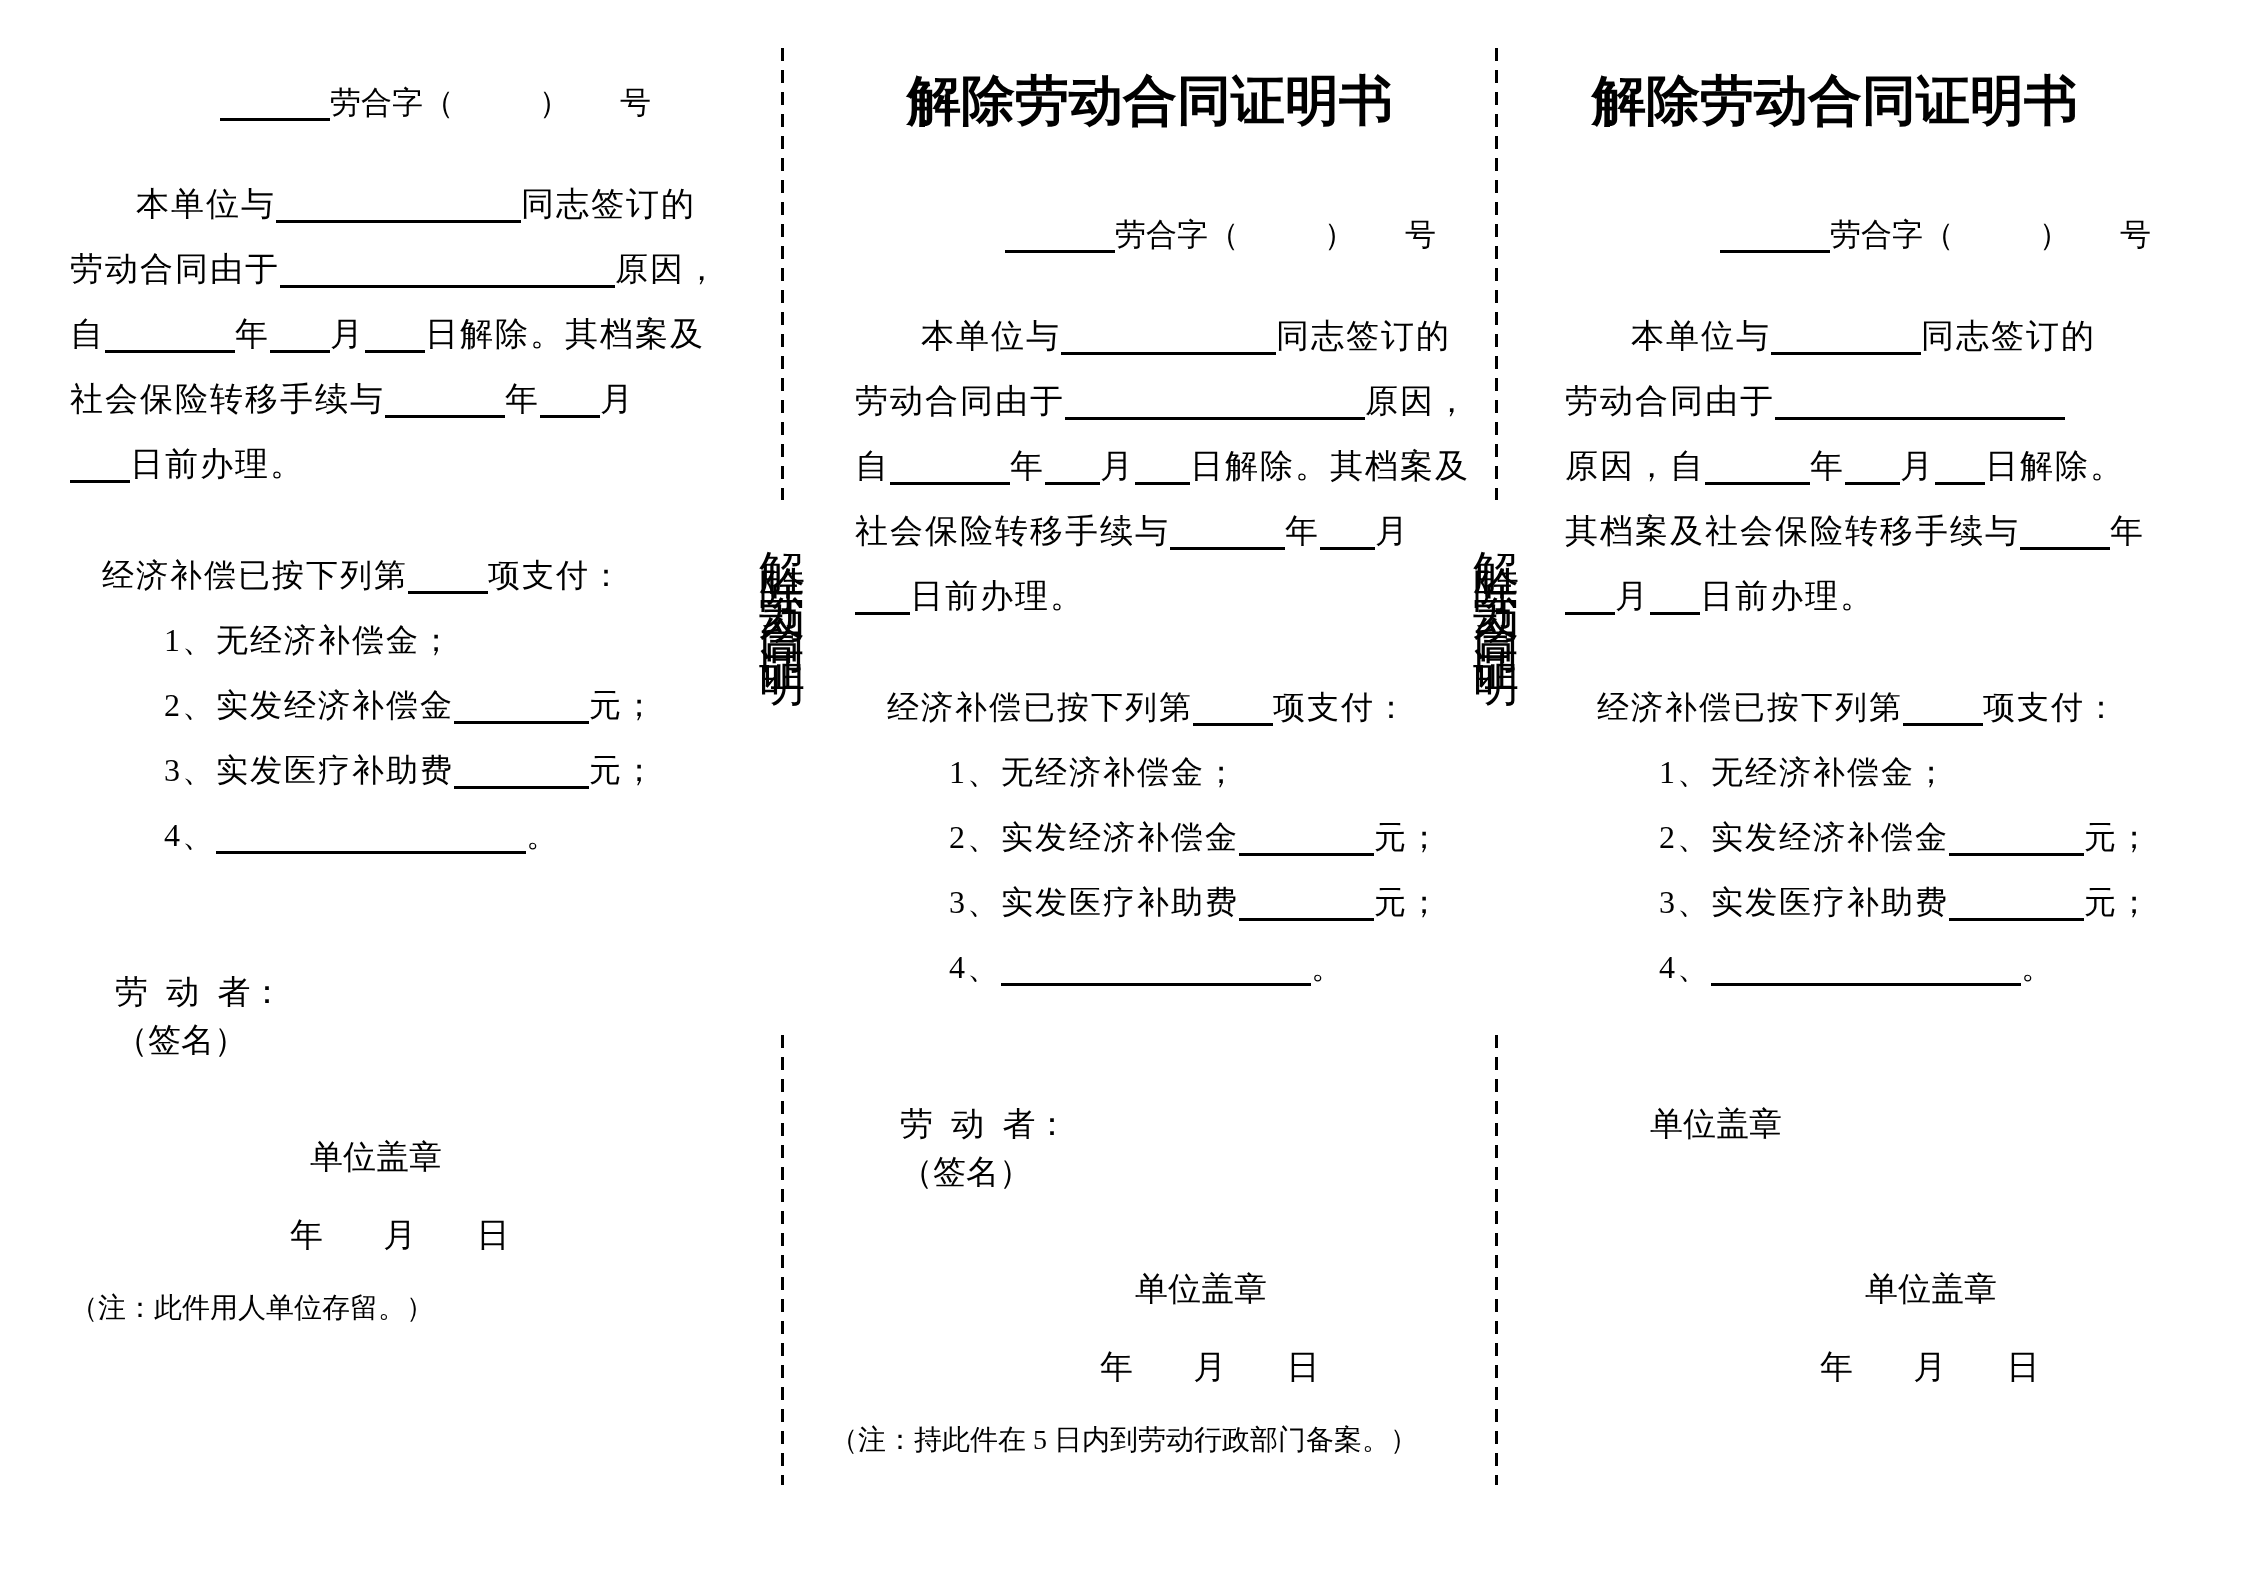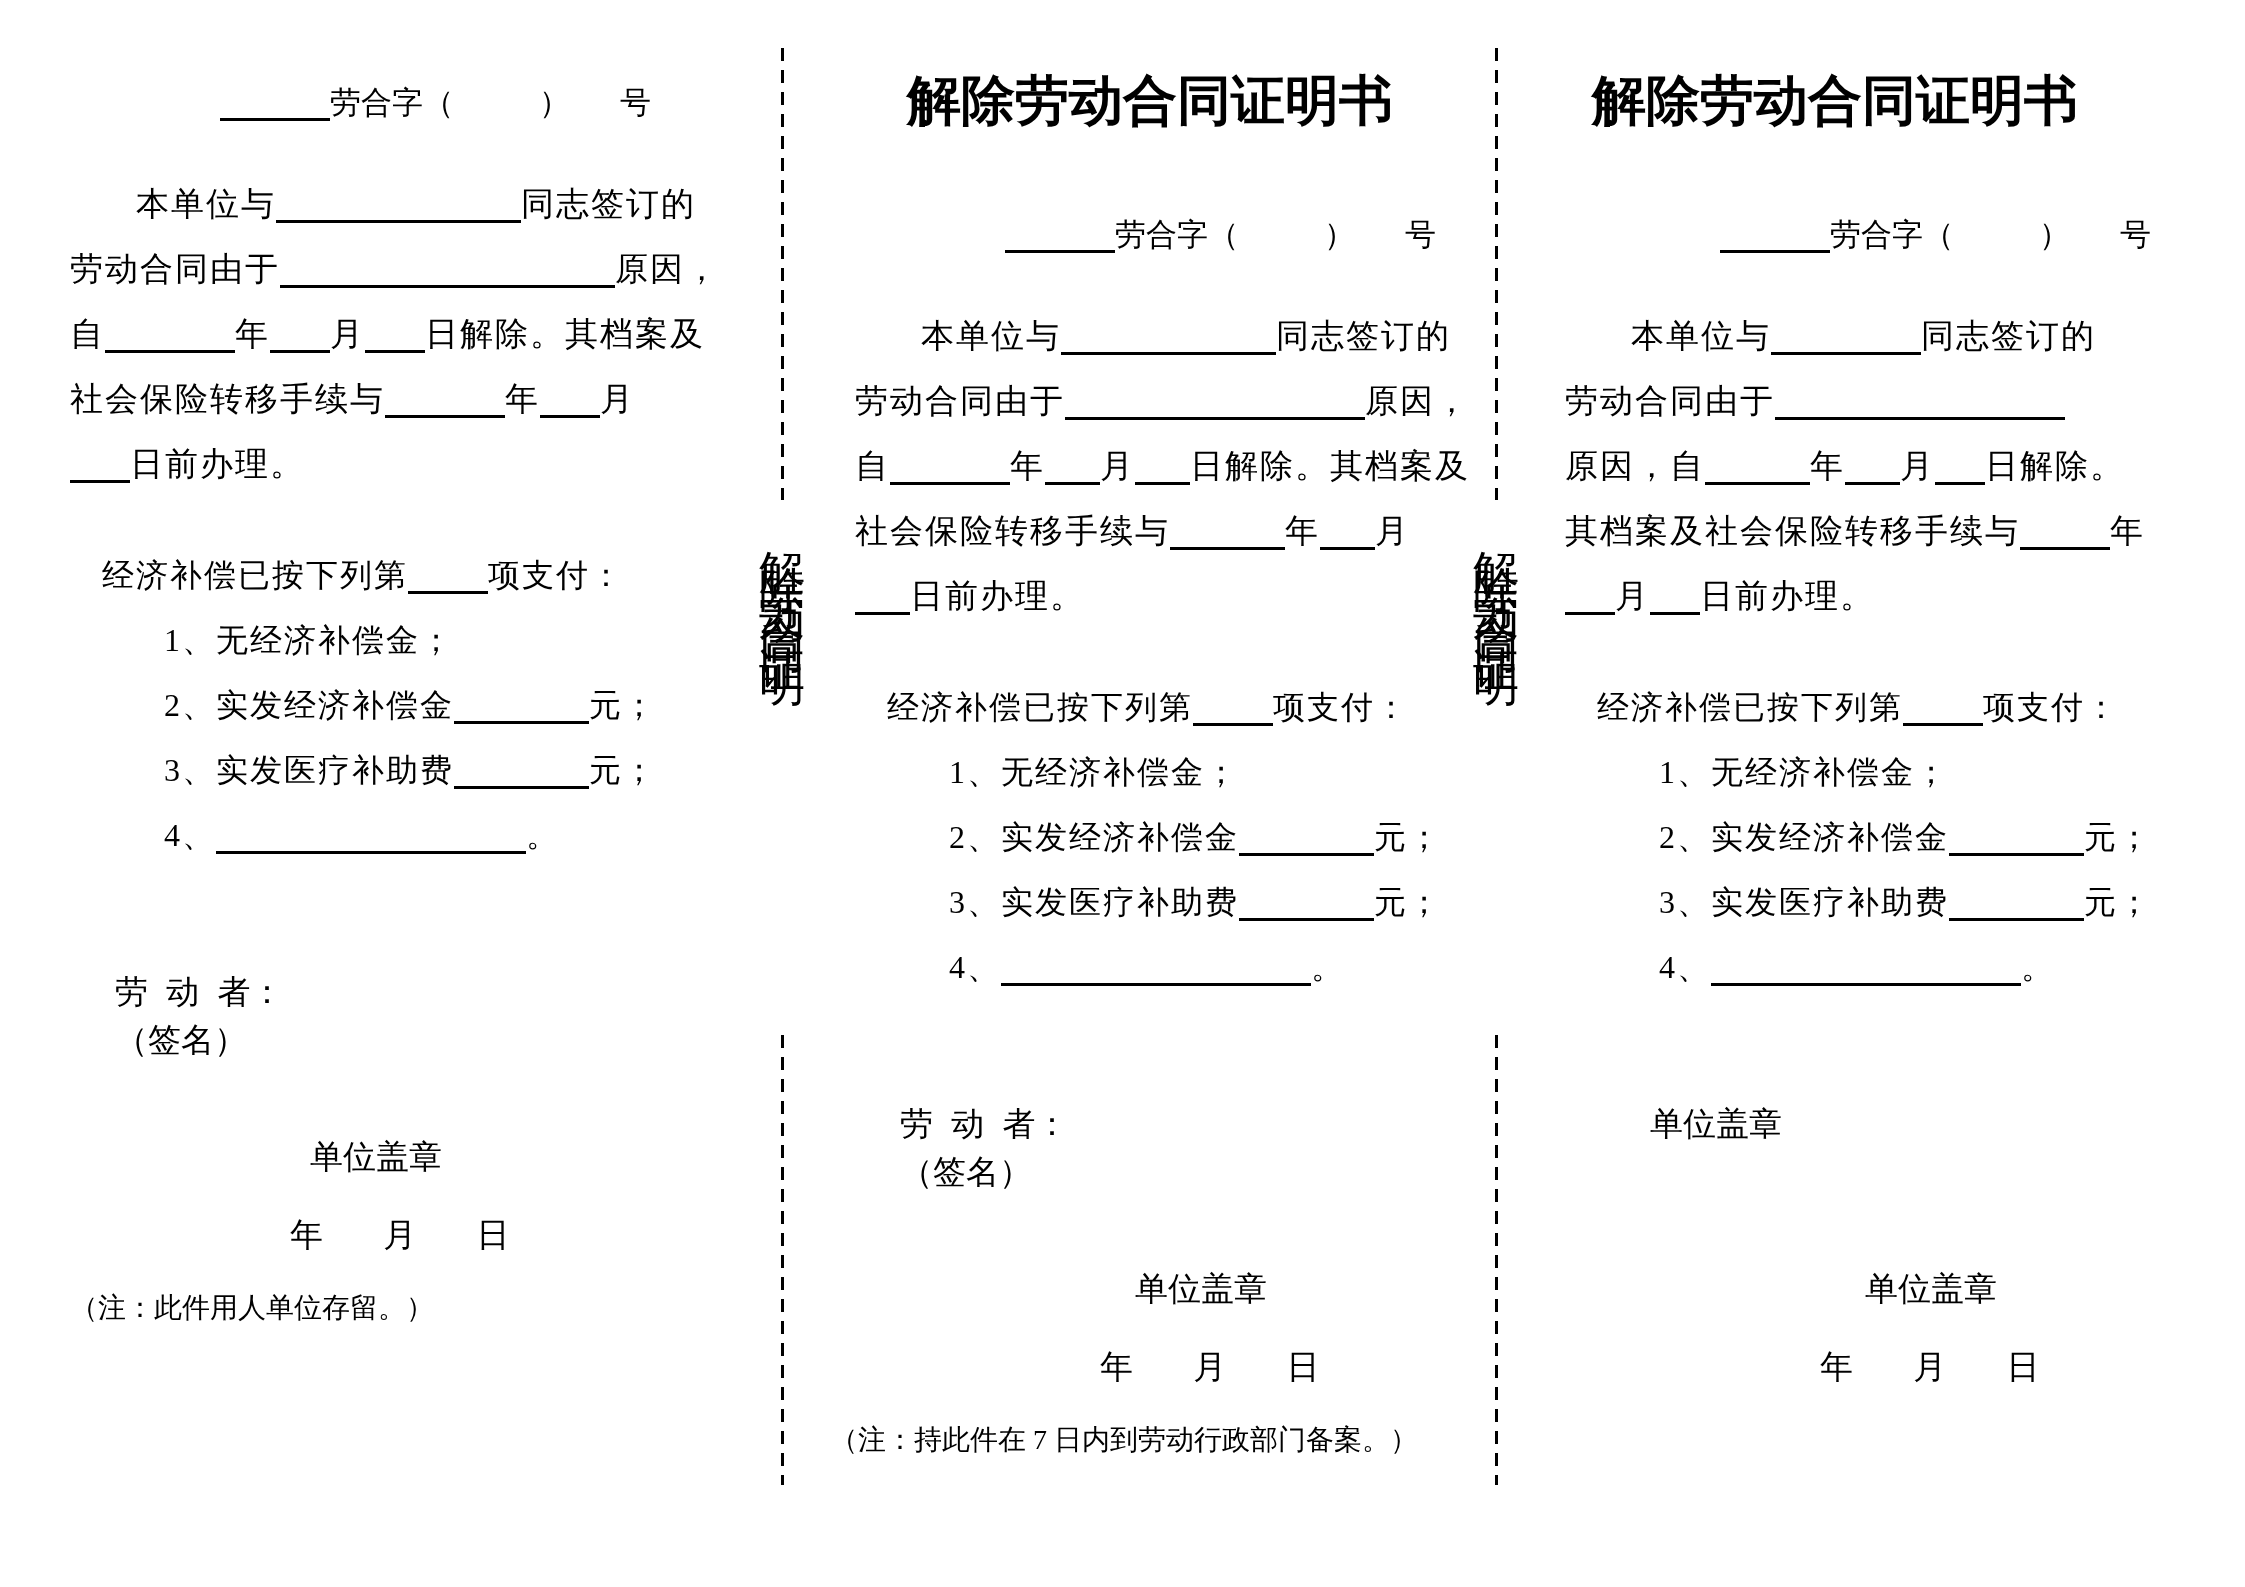--- a/index.html
+++ b/index.html
@@ -157,21 +157,21 @@
       </div>
       <div class="line item">
         <span>4、</span><span class="u" style="width:310px"></span><span>。</span>
       </div>
     </div>
 
     <div class="signer" style="margin-left:45px">劳 动 者：</div>
     <div class="signer-sub" style="margin-left:45px">（签名）</div>
     <div class="seal seal-a" style="margin-left:280px">单位盖章</div>
     <div class="date" style="margin-left:245px">年 月 日</div>
-    <div class="note" style="margin-left:-25px">（注：持此件在 7 日内到劳动行政部门备案。）</div>
+    <div class="note" style="margin-left:-25px">（注：持此件在 5 日内到劳动行政部门备案。）</div>
   </section>
 
   <div class="divider" id="div2">
     <div class="dash dash-top"></div>
     <div class="vtext">解除劳动合同证明</div>
     <div class="dash dash-bottom"></div>
   </div>
 
   <section class="col" id="col3">
     <div class="title t2">解除劳动合同证明书</div>

